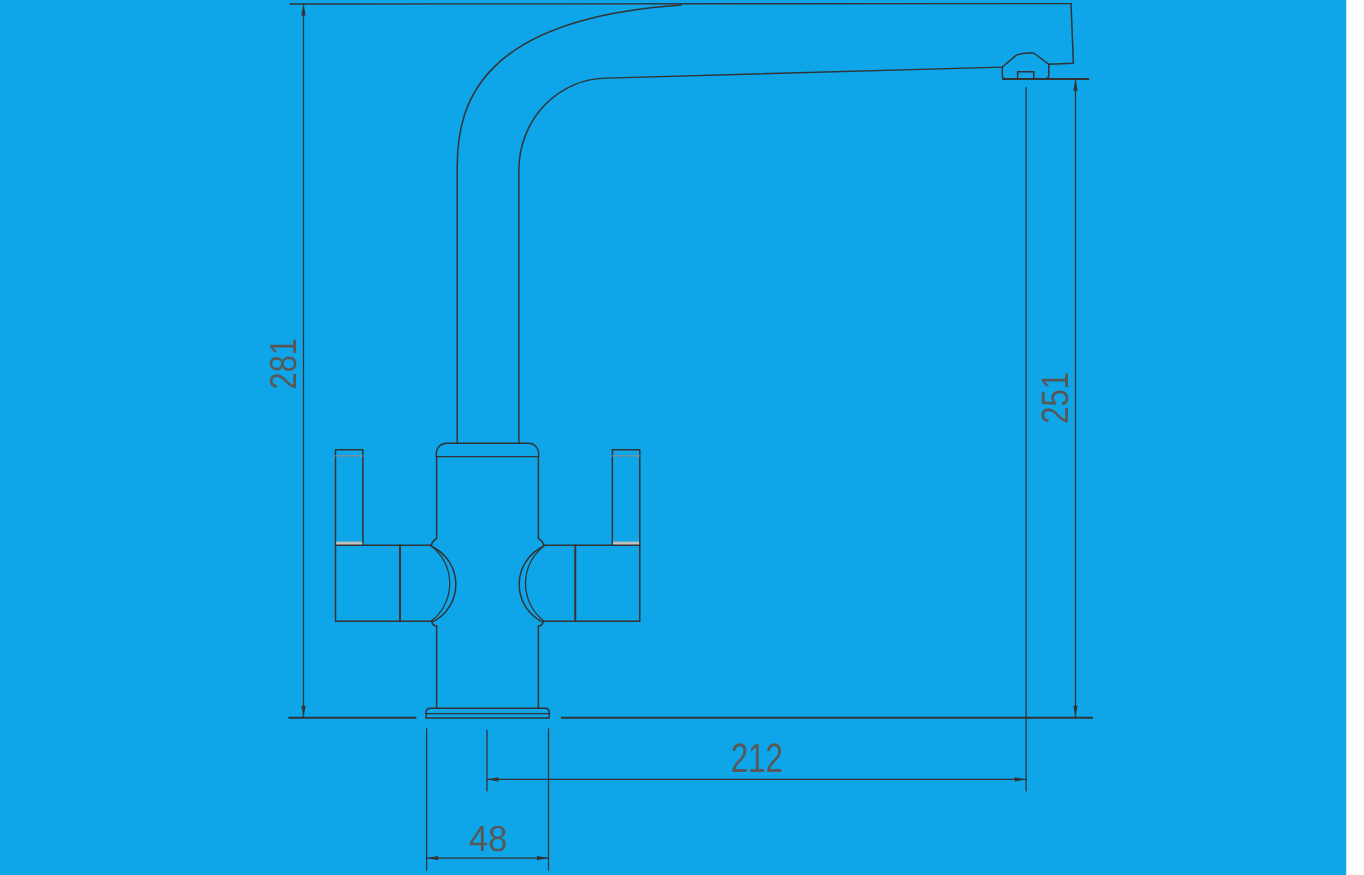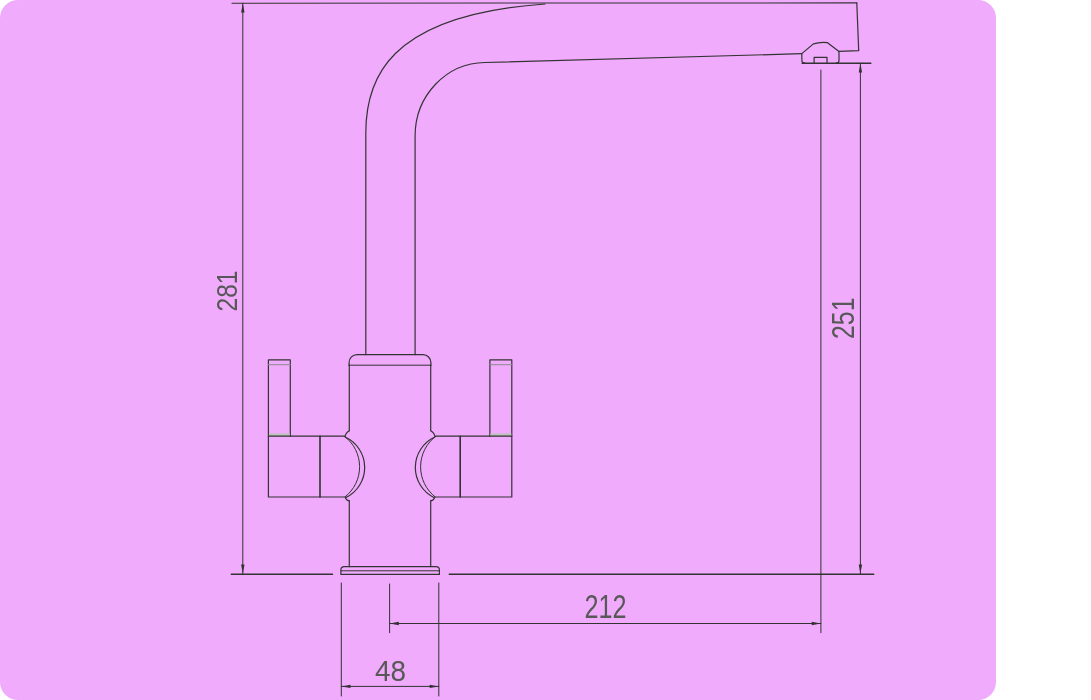--- a/index.html
+++ b/index.html
@@ -1,16 +1,16 @@
 <!DOCTYPE html>
 <html><head>
 <meta charset="utf-8">
 <style>
   html,body{margin:0;padding:0;background:#ffffff;}
-  .wrap{width:996px;height:700px;position:relative;background:#f0abfc;border-radius:18px;}
+  .wrap{width:1077px;height:700px;position:relative;background:#0ea5e9;}
   text{font-family:"Liberation Sans",sans-serif;fill:#585858;}
 </style>
 </head>
 <body>
 
 <div class="wrap">
 <svg width="1091" height="700" viewBox="0 0 1091 700">
   <g fill="none" stroke="#333333" stroke-width="1.2" stroke-linecap="round" stroke-linejoin="round">
 
     <path d="M 365.8 354.6 L 365.8 133 C 365.8 82 385 15 545 4"></path>

